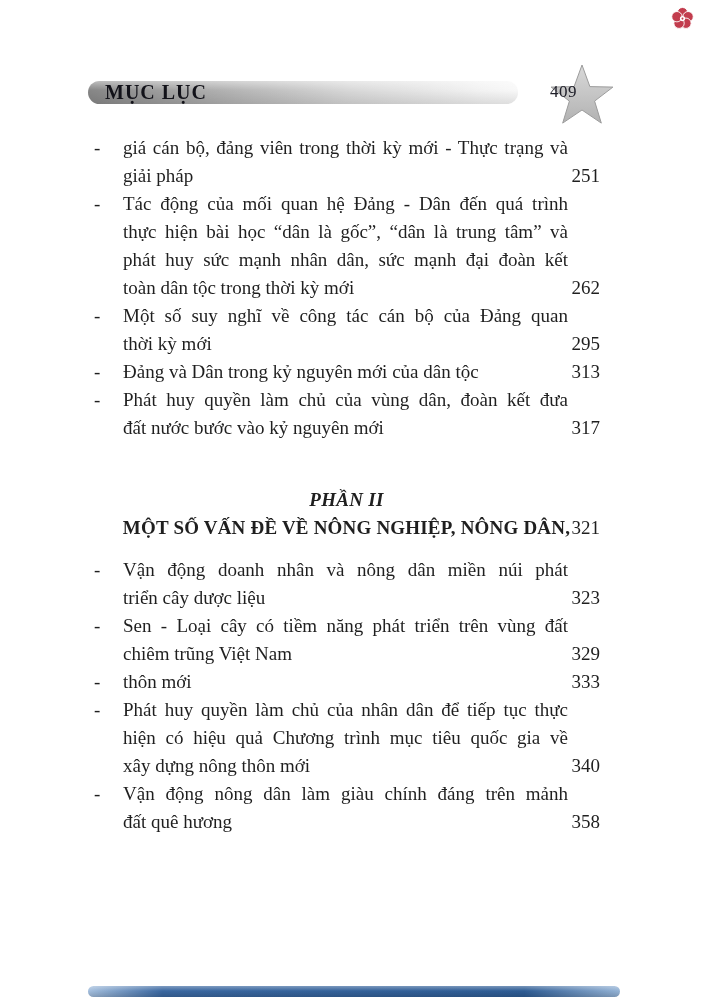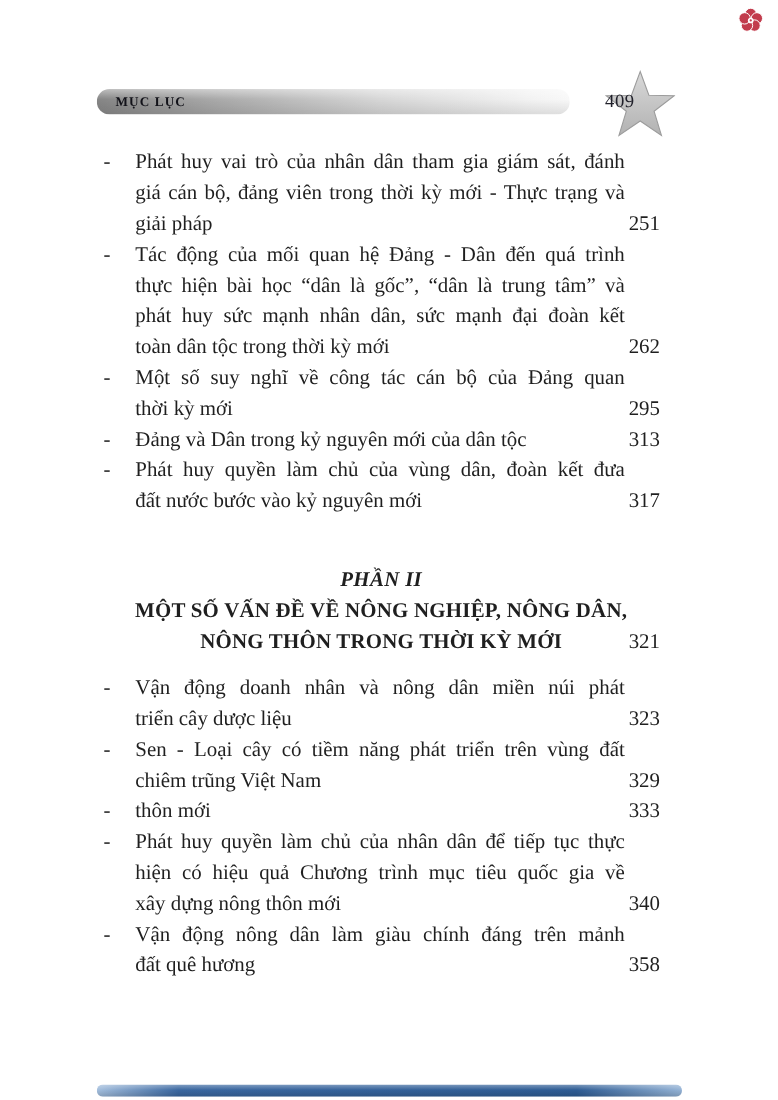--- a/index.html
+++ b/index.html
@@ -13,21 +13,21 @@
   
   .header-bar{
     position:absolute;left:88px;top:81px;width:430px;height:23px;
     border-radius:12px;
     background:
       linear-gradient(to bottom, rgba(255,255,255,0.45) 0%, rgba(255,255,255,0) 40%, rgba(0,0,0,0.10) 100%),
       linear-gradient(to right, #868686 0%, #a9a9a9 25%, #d7d7d7 60%, #f3f3f3 92%, #f8f8f8 100%);
     display:flex;align-items:center;
   }
   .header-title{
-    padding-left:17px;font-size:12px;font-weight:600;letter-spacing:1px;
+    padding-left:17px;font-size:20px;font-weight:600;letter-spacing:1px;
     color:#121219;
   }
   .star-badge{position:absolute;left:550px;top:63px;width:64px;height:62px;}
   .star-badge svg{position:absolute;left:0;top:0;}
   .star-num{
     position:absolute;left:0;top:19px;width:100%;
     font-size:17px;color:#20202a;letter-spacing:0.5px;
   }
   
   .toc{
@@ -85,21 +85,20 @@
       <polygon points="32,2 39.9,23.6 62.9,24.1 44.6,38.1 51.3,60.1 32,47 12.7,60.1 19.4,38.1 1.1,24.1 24.1,23.6" fill="url(#starGrad)" stroke="#9c9c9c" stroke-width="1"></polygon>
     </svg>
     <span class="star-num">409</span>
   </div>
 
   <main class="toc">
 
     <div class="entry">
       <span class="dash">-</span>
       <div class="etext">
-          <div class="tline">Phát huy vai trò của nhân dân tham gia giám sát, đánh</div>
           <div class="tline">giá cán bộ, đảng viên trong thời kỳ mới - Thực trạng và</div>
           <div class="tline tlast">giải pháp</div>
         </div>
       <span class="pnum">251</span>
     </div>
 
     <div class="entry">
       <span class="dash">-</span>
       <div class="etext">
           <div class="tline">Tác động của mối quan hệ Đảng - Dân đến quá trình</div>
@@ -133,21 +132,20 @@
           <div class="tline">Phát huy quyền làm chủ của vùng dân, đoàn kết đưa</div>
           <div class="tline tlast">đất nước bước vào kỷ nguyên mới</div>
         </div>
       <span class="pnum">317</span>
     </div>
 
     <div class="section-heading">
       <div class="sh-part">PHẦN II</div>
       <div class="sh-title">MỘT SỐ VẤN ĐỀ VỀ NÔNG NGHIỆP, NÔNG DÂN,</div>
       <div class="sh-row">
-        <span class="sh-title">NÔNG THÔN TRONG THỜI KỲ MỚI</span>
         <span class="pnum">321</span>
       </div>
     </div>
 
     <div class="entry">
       <span class="dash">-</span>
       <div class="etext">
           <div class="tline">Vận động doanh nhân và nông dân miền núi phát</div>
           <div class="tline tlast">triển cây dược liệu</div>
         </div>

